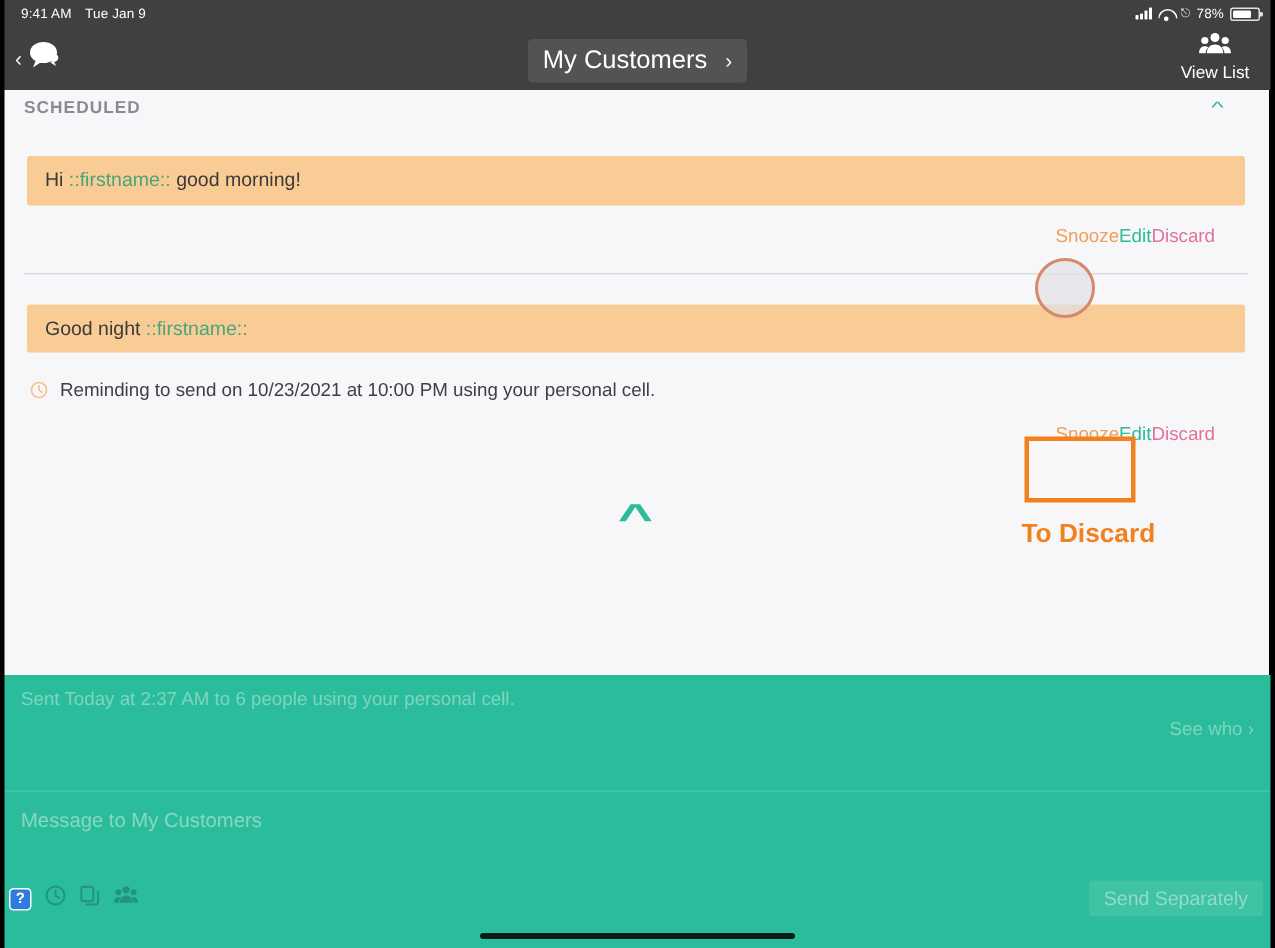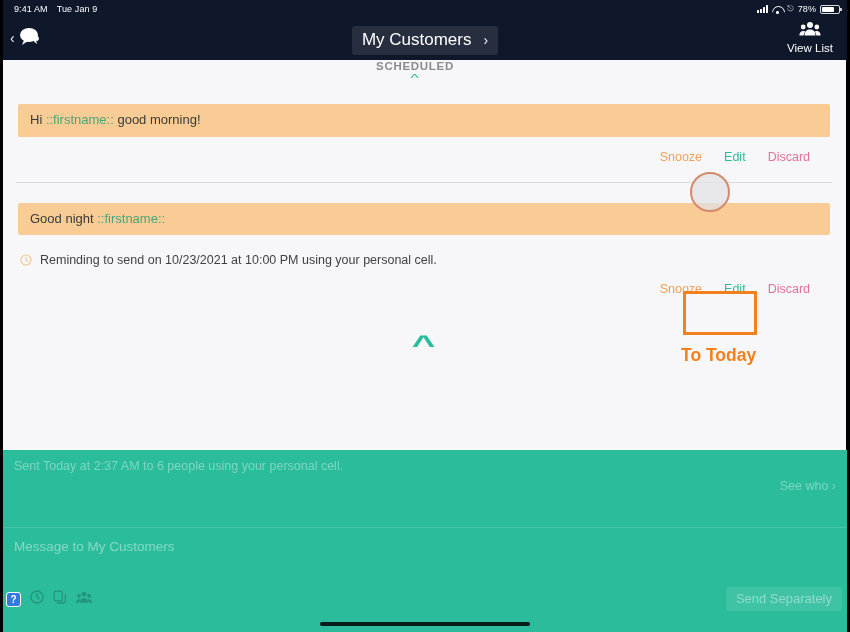--- a/index.html
+++ b/index.html
@@ -5,21 +5,21 @@
   * { box-sizing: border-box; margin: 0; padding: 0; }
   html, body {
     width: 850px; height: 632px;
     font-family: "Liberation Sans", sans-serif;
     overflow: hidden;
     background: #000;
   }
   #app {
     position: relative;
     width: 850px; height: 632px;
-    background: #0f172a;
+    background: #404040;
     overflow: hidden;
   }
 
   
   .statusbar {
     position: absolute; top: 0; left: 0;
     width: 850px; height: 18px;
     display: flex; align-items: center;
     justify-content: space-between;
     padding: 0 10px 0 14px;
@@ -100,21 +100,20 @@
     background: #F7F7FA;
     border-left: 2px solid #000;
     border-right: 2px solid #000;
     overflow: hidden;
   }
   .panel-head {
     height: 24px;
     display: flex; align-items: center; justify-content: space-between;
     padding: 0 32px 0 14px;
     background: #F7F7FA;
-    flex-direction: column;
   }
   .panel-head .title {
     font-size: 11.5px; font-weight: bold; color: #8A8A90;
     letter-spacing: .7px;
   }
   .panel-head .collapse {
     color: #2BBC9B; font-size: 11px; line-height: 1; cursor: pointer;
     transform: scaleX(1.6);
   }
 
@@ -131,21 +130,20 @@
   .msg-bubble .token { color: #49A57D; }
   .reminder {
     display: flex; align-items: flex-start; gap: 8px;
     margin: 18px 16px 0 18px;
     font-size: 12.5px;
     color: #3F3F44;
   }
   .clock-ic { margin-top: 1px; flex: 0 0 auto; }
   .actions {
     display: flex; align-items: center; justify-content: flex-end;
-    gap: 22px;
     margin: 13px 36px 0 0;
     font-size: 12.5px;
     position: relative;
   }
   .actions .act { cursor: pointer; }
   .act-snooze { color: #F0A05A; }
   .act-edit   { color: #2BBC9B; }
   .act-discard{ color: #E2719A; }
   .divider {
     height: 1px; background: #D9D9DE;
@@ -363,21 +361,21 @@
       </div>
     </div>
 
     <div class="panel-collapse">
       <span class="big-chev">^</span>
     </div>
   </div>
 
   <div class="anno-circle"></div>
   <div class="anno-rect"></div>
-  <div class="anno-label">To Today</div>
+  <div class="anno-label">To Discard</div>
 
   <div class="below">
     <div class="sent-row">
       <span class="sent-text">Sent Today at 2:37 AM to 6 people using your personal cell.</span>
       <span class="see-who">See who ›</span>
     </div>
     <div class="field msg">
       <span>Message to My Customers</span>
     </div>
 

